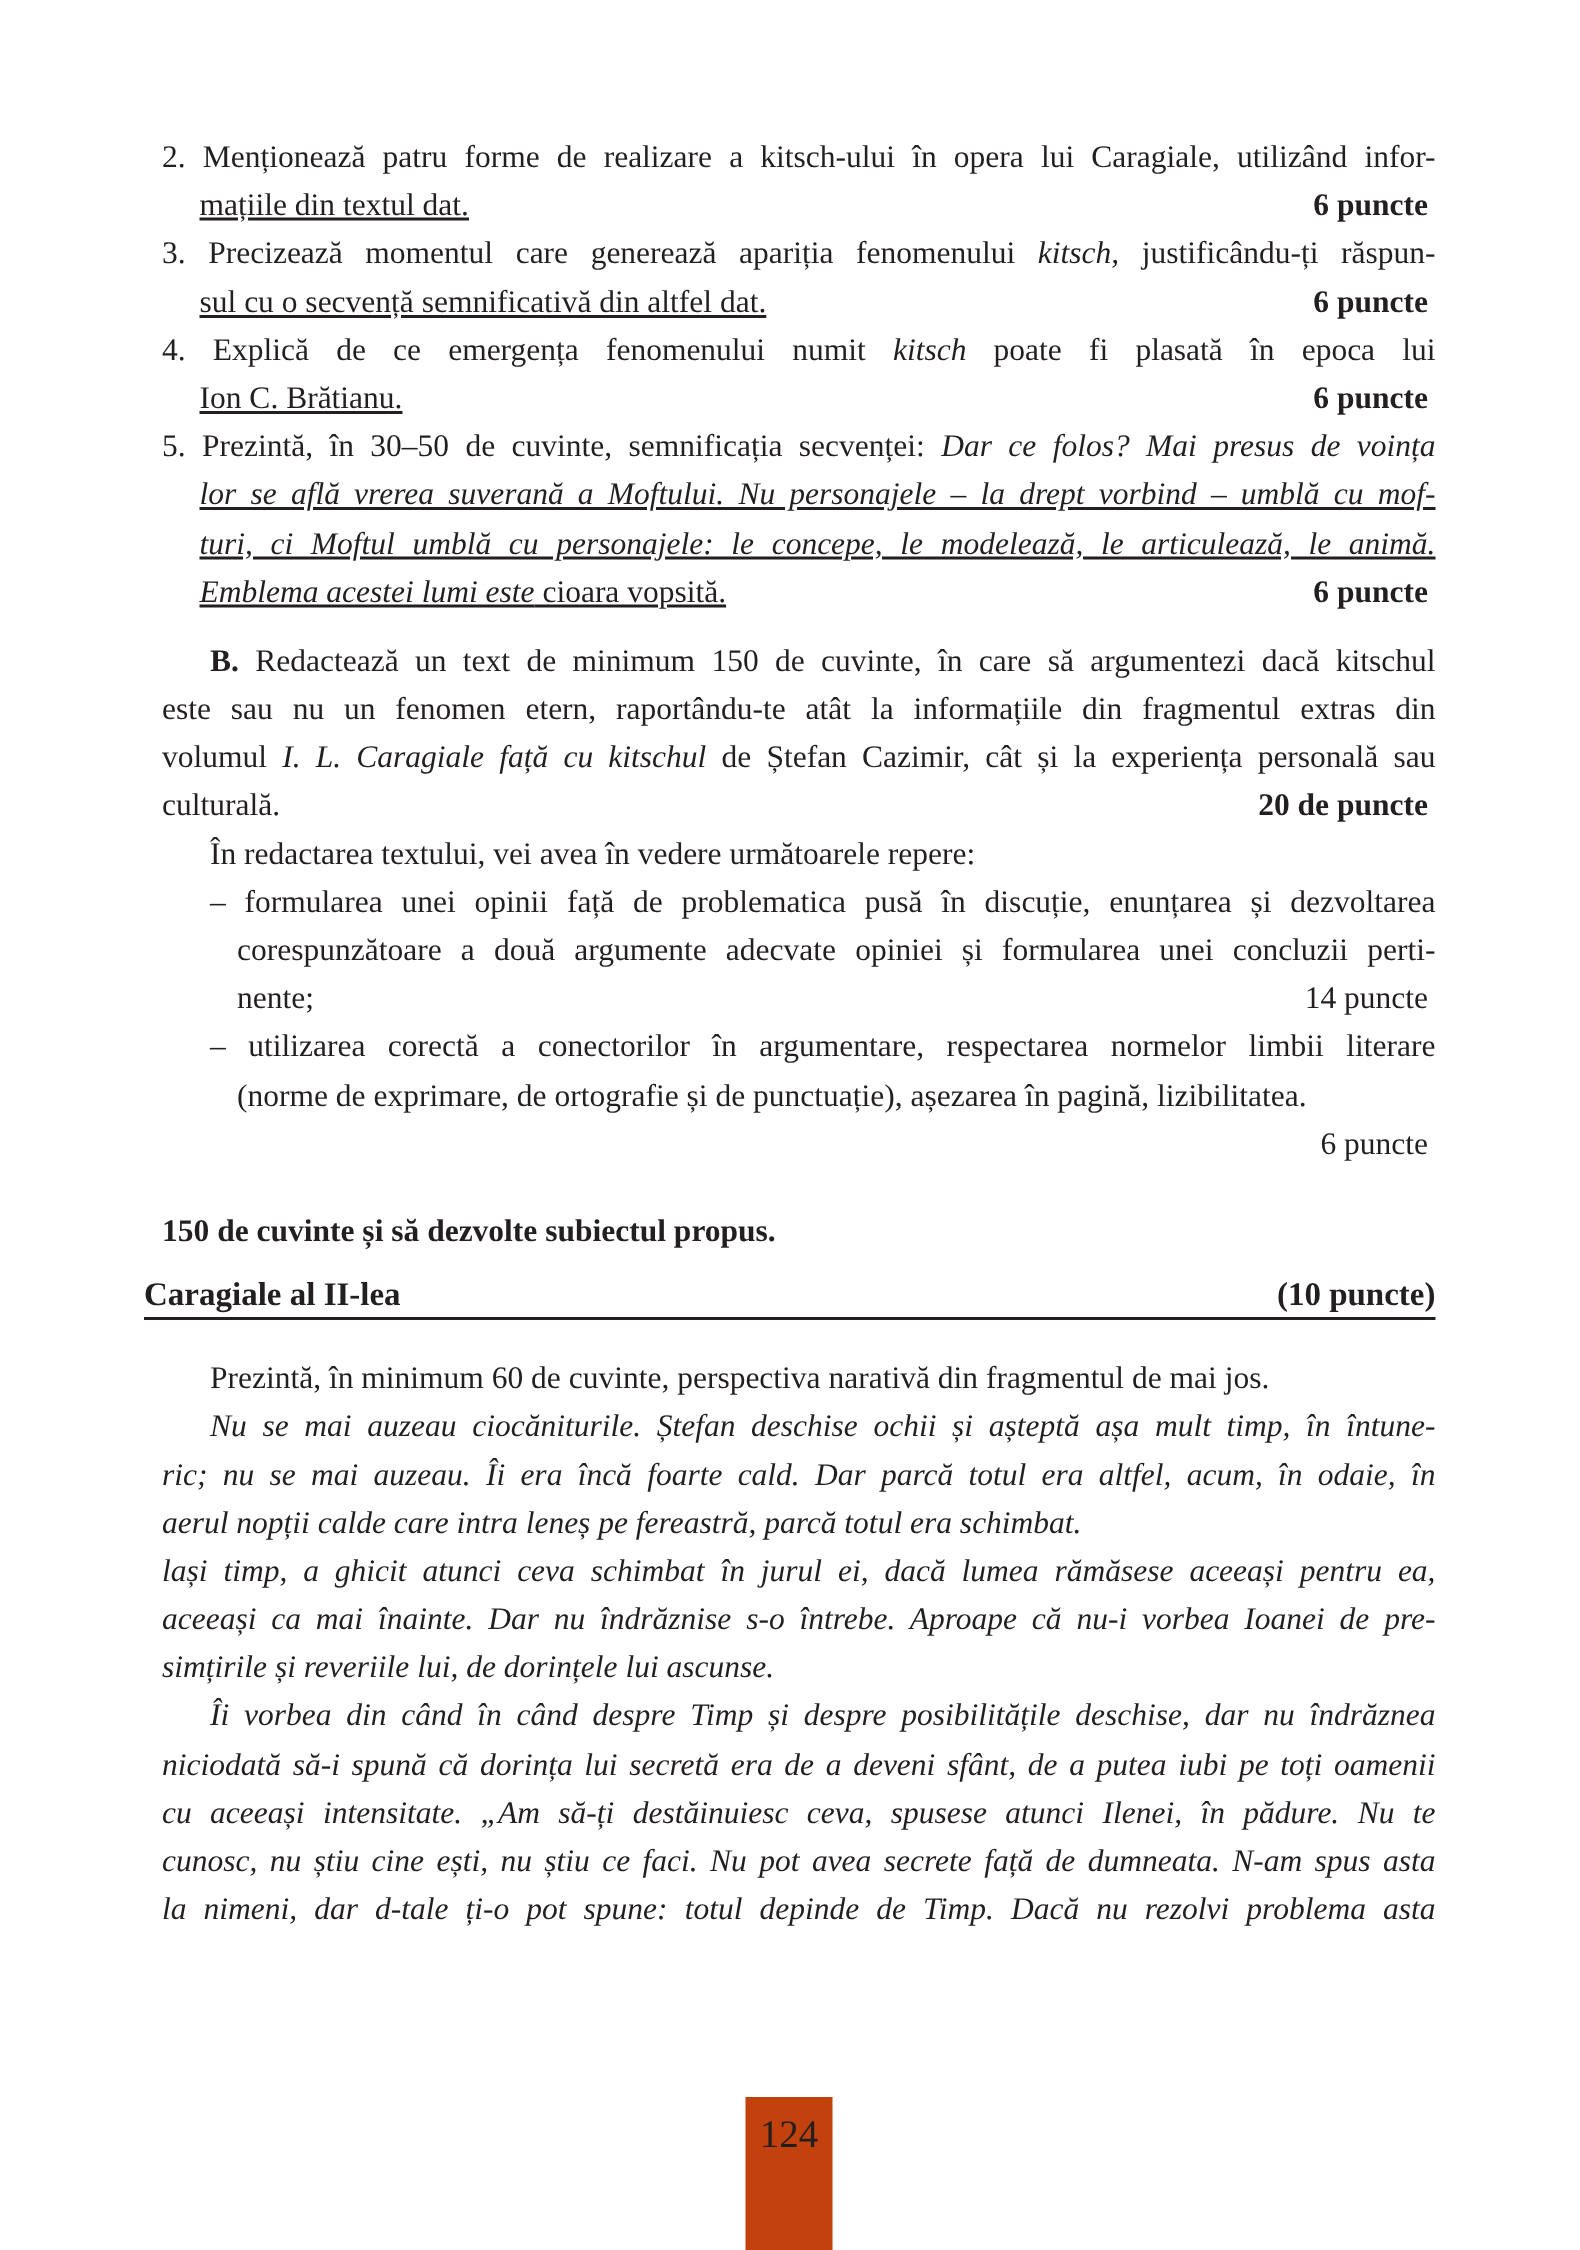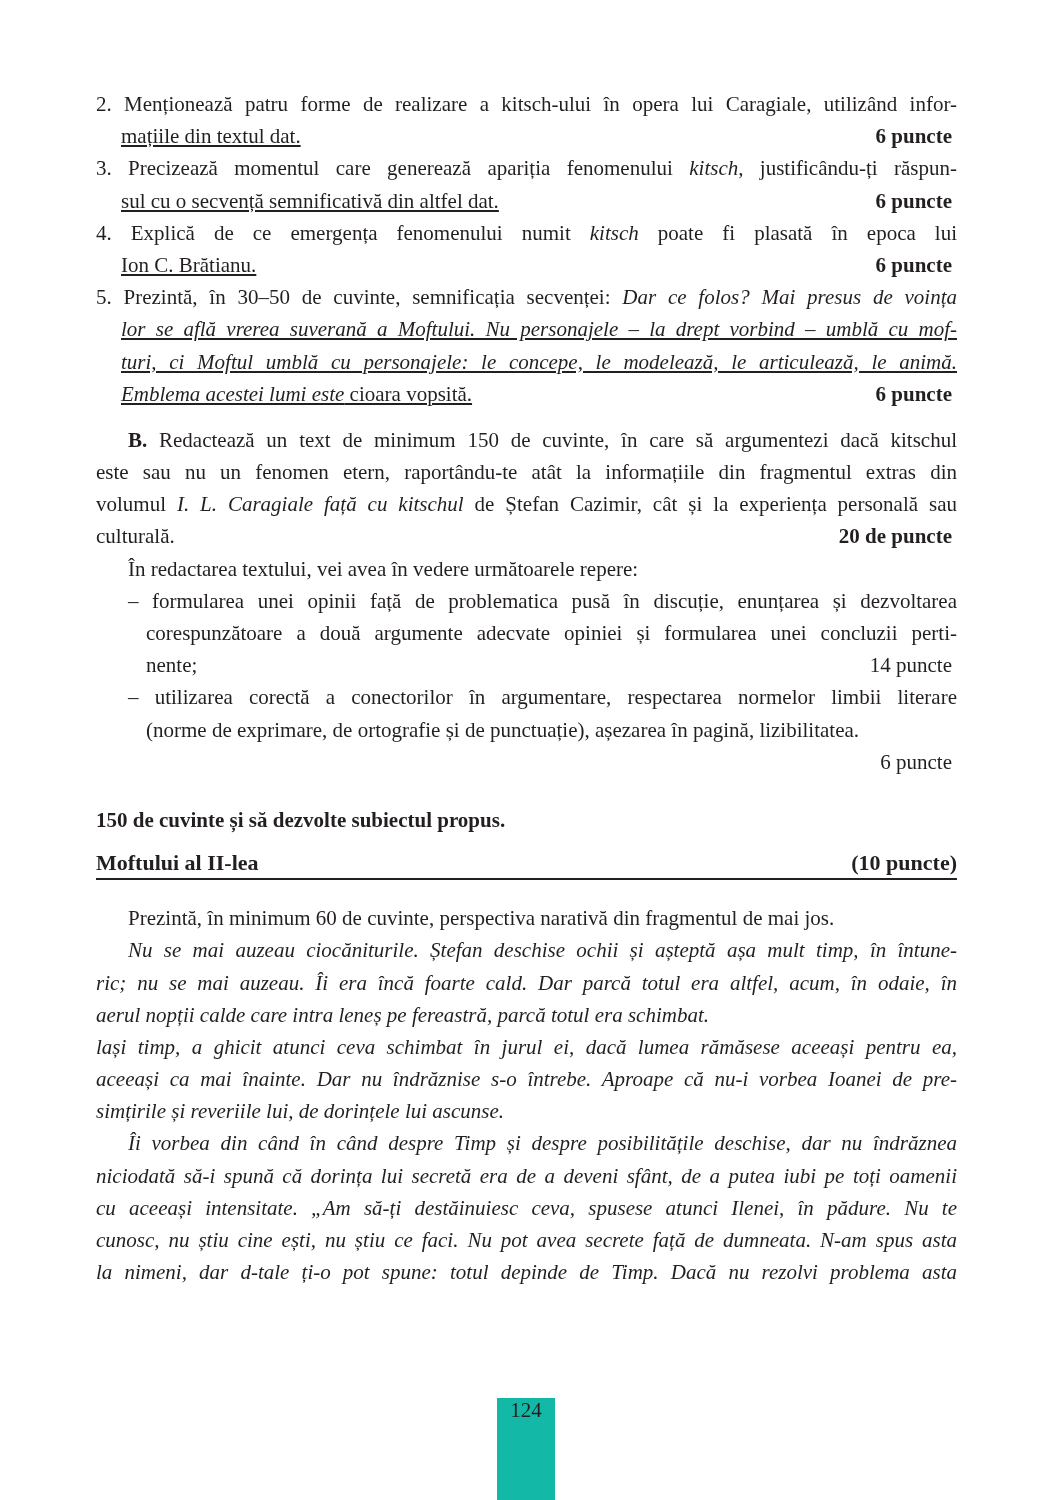--- a/index.html
+++ b/index.html
@@ -2,37 +2,37 @@
 <html><head>
 <meta charset="utf-8">
 <style>
   html, body { margin: 0; padding: 0; background: #ffffff; }
   body {
     width: 1053px; height: 1500px; position: relative; overflow: hidden;
     font-family: "Liberation Serif", "DejaVu Serif", serif;
     color: #231f20; font-size: 21px;
   }
   .content { position: absolute; left: 96px; top: 88px; width: 861px; }
-  .line { line-height: 32.2px; height: 32.2px; white-space: nowrap; position: relative; }
+  .line { line-height: 32.2px; height: 32.2px; white-space: nowrap; position: relative; margin-left: 12px; }
   .justify { text-align: justify; text-align-last: justify; }
   .ind { padding-left: 25px; text-decoration: underline; }
   .ind-para { padding-left: 32px; }
   .pts { position: absolute; right: 5px; top: 0; }
   .b { font-weight: bold; }
   .i { font-style: italic; }
   .gap-s { height: 14px; }
   .gap-m { height: 26px; }
   .section-head {
     position: relative; height: 30px; line-height: 30px; font-weight: bold; font-size: 22px;
     border-bottom: 2.5px solid #231f20; margin-top: 12px;
   }
   .section-head .right { position: absolute; right: 0; top: 0; }
   .page-tab {
     position: absolute; left: 497px; top: 1398px; width: 58px; height: 102px;
-    background: #14b8a6; text-align: center; font-size: 21px; box-sizing: border-box;
+    background: #c2410c; text-align: center; font-size: 26px; padding-top: 10px; box-sizing: border-box;
   }
 </style>
 </head>
 <body>
 
 <div class="content">
 
   <div>
     <div class="line justify">2. Menționează patru forme de realizare a kitsch-ului în opera lui Caragiale, utilizând infor-</div>
     <div class="line ind">
@@ -96,21 +96,21 @@
         <span class="pts">6 puncte</span>
       </div>
     </div>
 
     <div class="gap-m"></div>
 
     <div class="line b">150 de cuvinte și să dezvolte subiectul propus.</div>
   </div>
 
   <div class="section-head">
-    <span>Moftului al II-lea</span>
+    <span>Caragiale al II-lea</span>
     <span class="right">(10 puncte)</span>
   </div>
 
   <div style="height:22px"></div>
 
   <div>
     <div class="line ind-para">Prezintă, în minimum 60 de cuvinte, perspectiva narativă din fragmentul de mai jos.</div>
     <div class="line justify i ind-para">Nu se mai auzeau ciocăniturile. Ștefan deschise ochii și așteptă așa mult timp, în întune-</div>
     <div class="line justify i">ric; nu se mai auzeau. Îi era încă foarte cald. Dar parcă totul era altfel, acum, în odaie, în</div>
     <div class="line i">aerul nopții calde care intra leneș pe fereastră, parcă totul era schimbat.</div>

